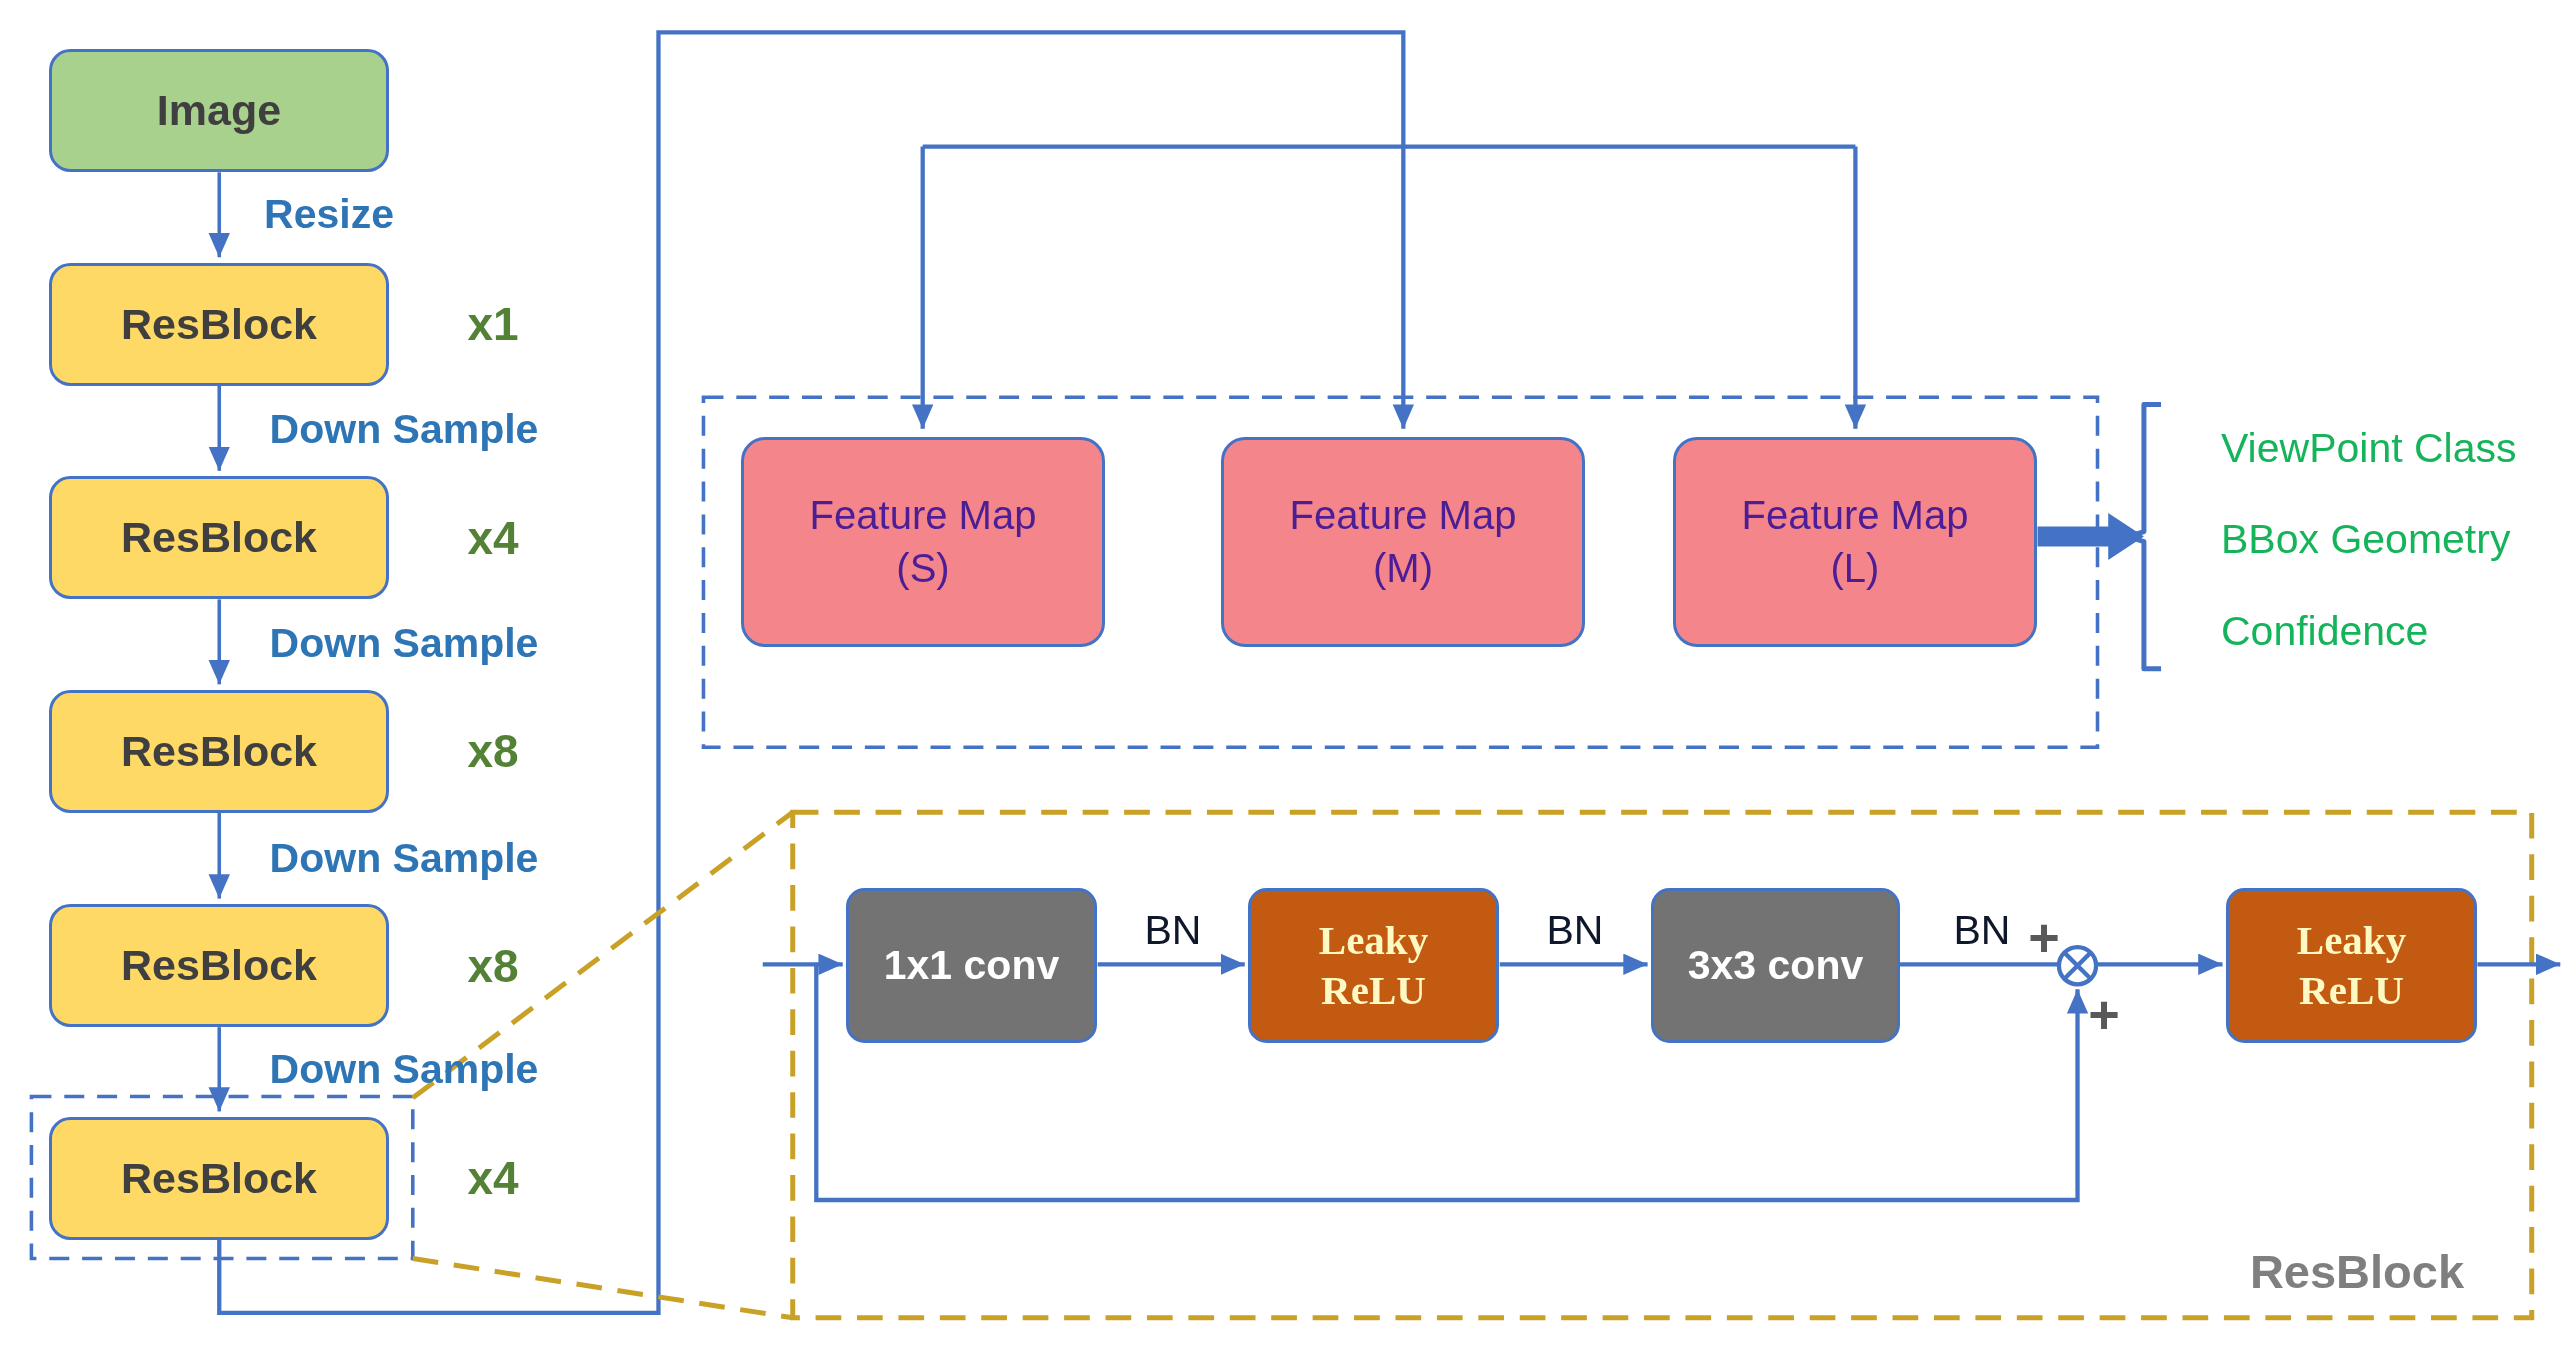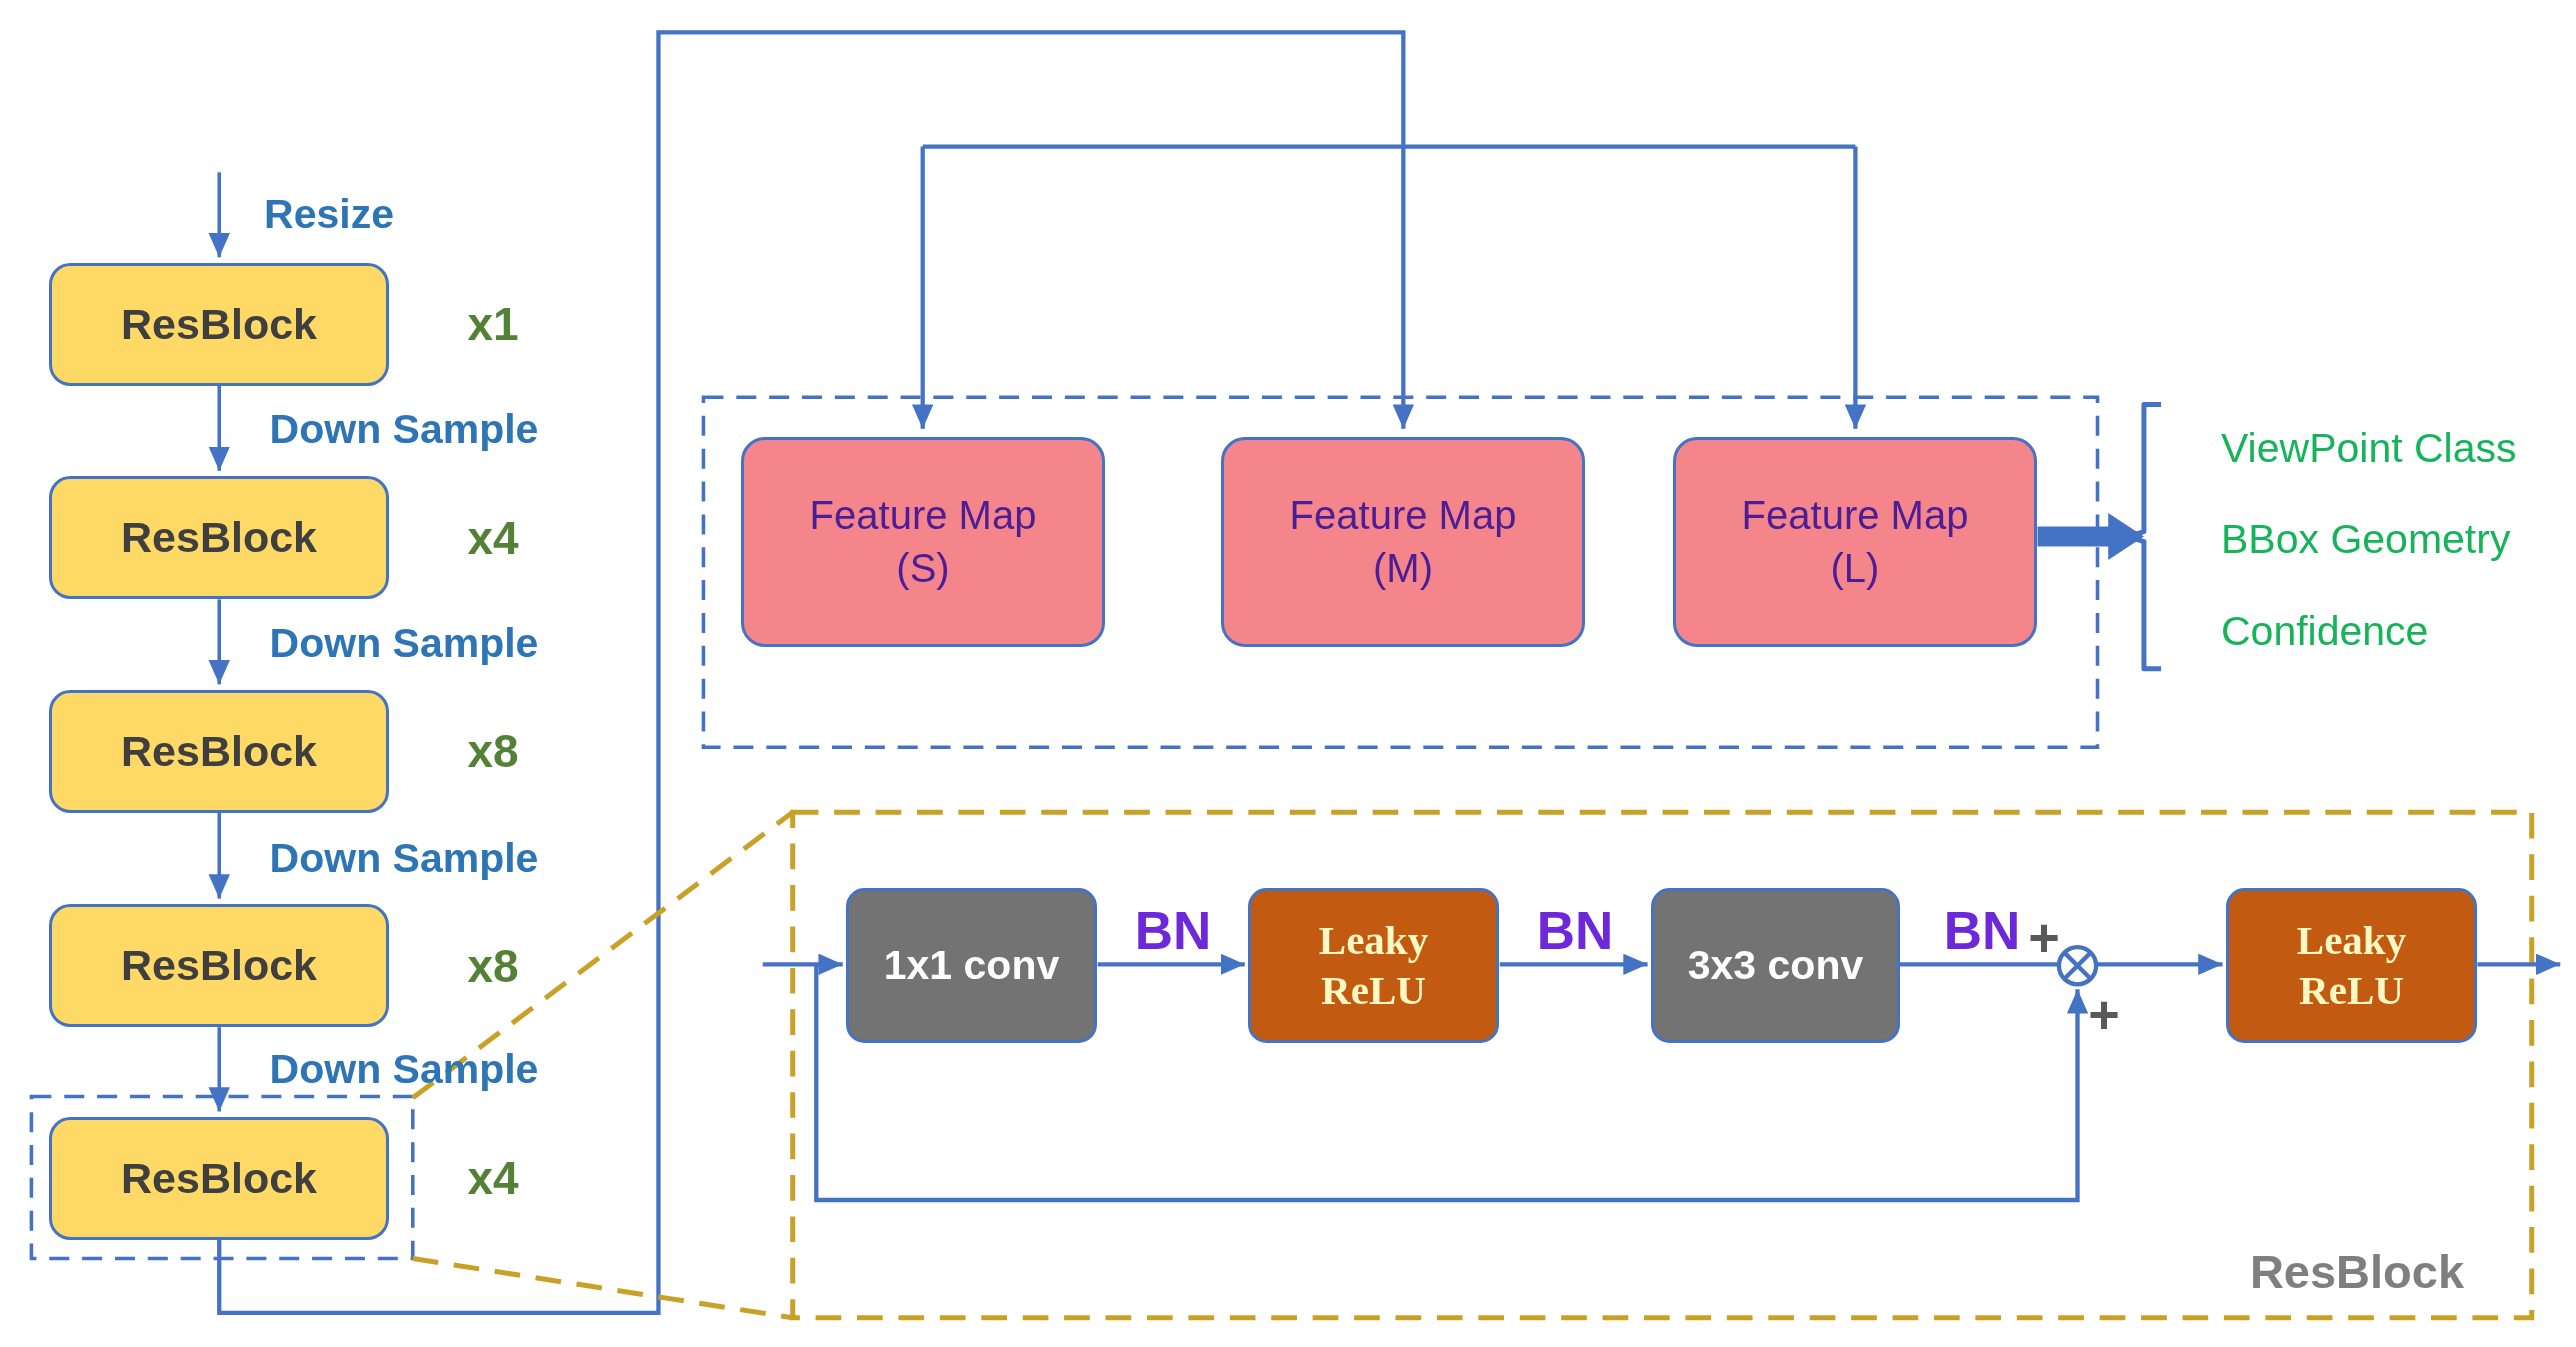--- a/index.html
+++ b/index.html
@@ -18,21 +18,21 @@
   .yellow{background:#FFD966;}
   .pink{background:#F4868B;color:#4c1d95;font-weight:400;}
   .bluebox{background:#737373;color:#ffffff;font-weight:600;}
   .brownbox{background:#C35A11;color:#fef9c3;font-weight:600;font-family:Liberation Serif, serif;}
   .fmap{width:364px;height:210px;top:437px;font-size:40px;line-height:1.32;border-radius:24px;}
   .dbox{width:251px;height:155px;top:888px;font-size:41px;line-height:1.2;border-radius:18.6px;}
   .lbl{position:absolute;transform:translate(-50%,-50%);white-space:nowrap;font-weight:bold;}
   .blue-lbl{color:#2E75B6;font-size:41px;}
   .mult{color:#538135;font-size:46px;font-weight:700;}
   .gray-lbl{color:#7F7F7F;font-size:47px;}
-  .bn{color:#6d28d9;font-size:53px;font-weight:700;}
+  .bn{color:#0f172a;font-size:41px;font-weight:400;}
   .plus{color:#595959;font-size:54px;font-weight:700;}
   .out-lbl{position:absolute;transform:translateY(-50%);color:#16B45A;font-size:41px;white-space:nowrap;}
 </style>
 </head>
 <body>
 
 <div class="canvas">
 
   <svg class="wires" viewBox="0 0 3607 1887">
     <defs>
@@ -77,20 +77,23 @@
       <circle cx="2909" cy="1352" r="26" fill="#ffffff" stroke="#4472C4" stroke-width="6"></circle>
       <line x1="2891" y1="1334" x2="2927" y2="1370" stroke="#4472C4" stroke-width="6"></line>
       <line x1="2927" y1="1334" x2="2891" y2="1370" stroke="#4472C4" stroke-width="6"></line>
     </g>
 
     <polygon points="2853,737 2952,737 2952,718 3002,751 2952,784 2952,765 2853,765" fill="#4472C4"></polygon>
 
     <path d="M3026,566 L3002,566 L3002,744 L2980,751 L3002,758 L3002,936 L3026,936" stroke="#4472C4" stroke-width="7" fill="none" stroke-linejoin="round"></path>
   </svg>
 
+  <div class="box bb green" style="top:49px;">
+    <span>Image</span>
+  </div>
   <div class="lbl blue-lbl" style="left:329px;top:214px;">Resize</div>
 
   <div class="box bb yellow" style="top:263px;">
     <span>ResBlock</span>
   </div>
   <div class="lbl mult" style="left:493px;top:324px;">x1</div>
   <div class="lbl blue-lbl" style="left:404px;top:429px;">Down Sample</div>
 
   <div class="box bb yellow" style="top:476px;">
     <span>ResBlock</span>

